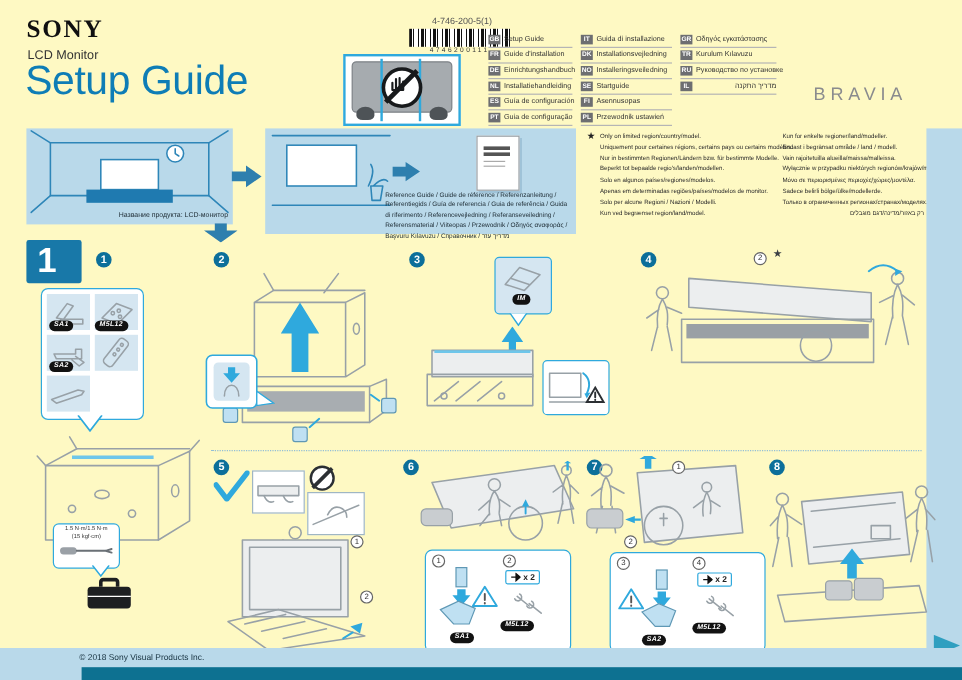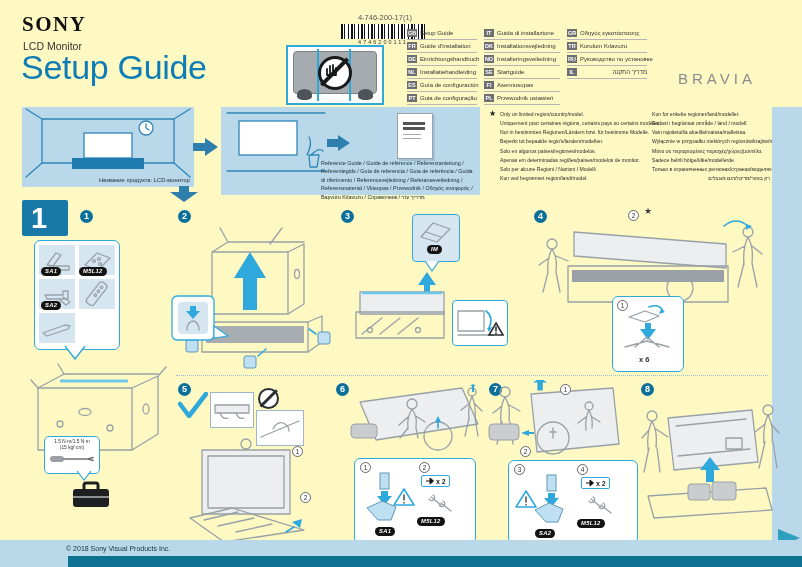--- a/index.html
+++ b/index.html
@@ -76,21 +76,21 @@
 </style>
 </head>
 <body>
 
 <div class="page">
 
   <div class="sony abs" style="left:22px;top:12px">SONY</div>
   <div class="lcd abs" style="left:23px;top:40px">LCD Monitor</div>
   <div class="title abs" style="left:21px;top:48px">Setup Guide</div>
 
-  <div class="partno abs" style="left:330px;top:13px">4-746-200-17(1)</div>
+  <div class="partno abs" style="left:330px;top:13px">4-746-200-5(1)</div>
   <div class="abs" style="left:341px;top:24px">
     <div class="barcode"></div>
     <div class="barcode-digits">4746200111</div>
   </div>
 
   <div class="touchbox abs" style="left:286px;top:45px">
     <div class="screen"></div>
     <div class="vline" style="left:29px"></div>
     <div class="vline" style="left:61px"></div>
     <div class="handblob" style="left:9px"></div>
@@ -392,31 +392,20 @@
       <path d="M24 33 c-4 7 -5 14 -4 24 M24 33 c4 7 5 12 4 22 M21 42 l-10 7 M28 40 l12 5 M20 56 l-5 20 M28 56 l4 20"></path>
     </g>
     <g class="ln">
       <circle cx="220" cy="16" r="5"></circle>
       <path d="M220 21 c-4 8 -5 16 -4 28 M220 21 c4 8 5 14 4 26 M217 30 l-12 6 M224 30 l10 8 M216 47 l-6 24 M224 47 l5 24"></path>
     </g>
     <path class="cyl" d="M196 10 q12 -10 24 0"></path>
       <path class="cy" d="M218 8 l6 2 -6 4 z"></path>
     <circle class="ln" cx="152" cy="72" r="13"></circle>
   </svg>
-  <div class="callout abs" style="left:612px;top:296px;width:70px;height:74px">
-    <div class="sub abs" style="left:4px;top:3px">1</div>
-    <svg class="abs" style="left:8px;top:8px" width="54" height="48">
-      <path class="ln" d="M8 12 l16 -6 14 5 -14 6 z"></path>
-      <path class="cyl" d="M28 2 q10 -4 14 4"></path>
-        <path class="cy" d="M40 4 l4 3 -6 2 z"></path>
-      <path class="cy" d="M24 18 v6 h-5 l8 11 8 -11 h-5 v-6 z"></path>
-      <path class="ln" d="M4 42 l22 -6 22 6 M14 42 l12 -10 12 10"></path>
-    </svg>
-    <div class="count abs" style="left:26px;top:58px">x 6</div>
-  </div>
 
   <svg class="abs" style="left:178px;top:392px" width="30" height="26">
     <path d="M2 12 L11 24 L28 2" stroke="#2fa9dd" stroke-width="4.5" fill="none" stroke-linecap="round" stroke-linejoin="round"></path>
   </svg>
   <div class="smallpanel abs" style="left:210px;top:392px;width:42px;height:34px">
     <svg width="42" height="34">
       <rect class="lnf" x="4" y="12" width="34" height="8"></rect>
       <path class="ln" d="M9 20 q3 7 8 5 M25 20 q3 7 8 5"></path>
     </svg>
   </div>

